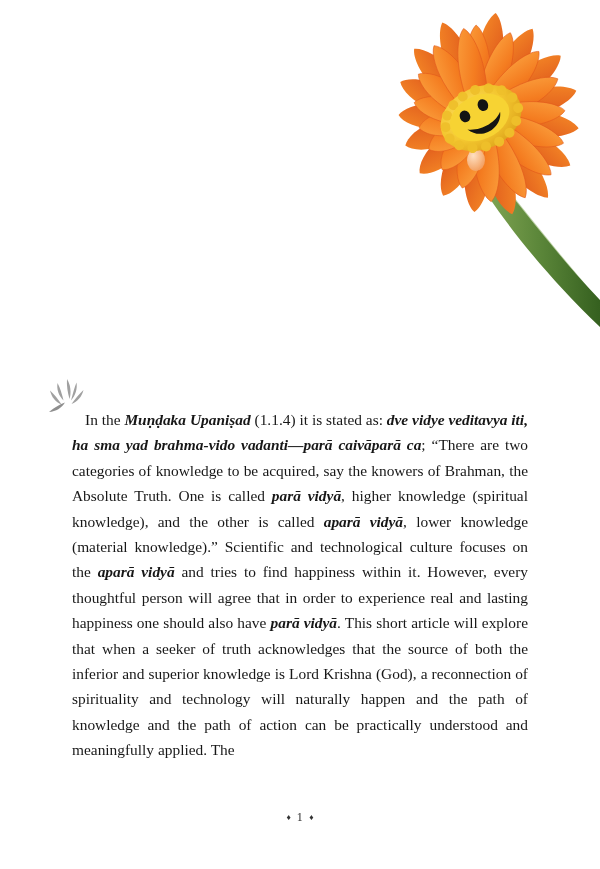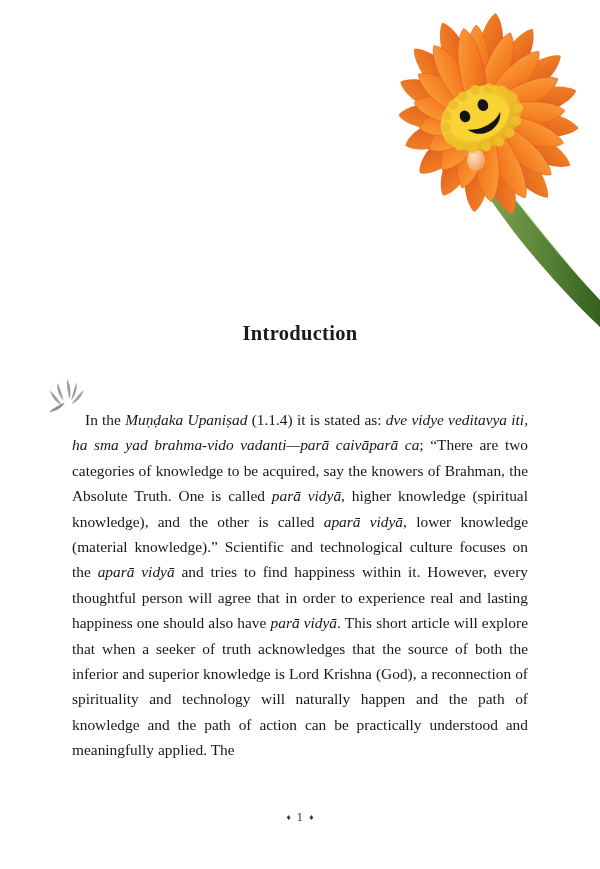--- a/index.html
+++ b/index.html
@@ -59,20 +59,21 @@
     text-align: justify;
     text-justify: inter-word;
     font-family: "Liberation Serif", "DejaVu Serif", serif;
     font-size: 15.4px;
     line-height: 25.4px;
     color: #171717;
     hyphens: none;
   }
   .body-text i {
     font-style: italic;
+    font-weight: bold;
   }
   .first-indent {
     display: inline-block;
     width: 13px;
   }
 
   
   .page-footer {
     position: absolute;
     left: 0;
@@ -194,21 +195,20 @@
         <circle cx="-31" cy="16" r="5"></circle>
           <circle cx="-37" cy="6" r="5"></circle>
       </g>
       <ellipse cx="-1" cy="-1" rx="31" ry="22" fill="#F7D333"></ellipse>
       <ellipse cx="-14" cy="-8" rx="5.2" ry="6" fill="#141414"></ellipse>
       <ellipse cx="7" cy="-11" rx="5.2" ry="6" fill="#141414"></ellipse>
       <path d="M -17,5 C -8,22 16,17 20,2 C 12,10 -5,12 -17,5 Z" fill="#141414"></path>
     </g>
   </svg>
 
-  <div class="chapter-title">Introduction</div>
 
   <div class="body-block">
     <svg class="drop-ornament" viewBox="0 0 46 46" xmlns="http://www.w3.org/2000/svg">
       <g fill="#A0A0A0">
         <path d="M24,4 C27.5,10 28.5,17 26.5,24 C24.5,17 23.5,10 24,4 Z"></path>
         <path d="M33.5,7.5 C34.5,14 32.5,20.5 28,25.5 C30,18.5 31.5,12 33.5,7.5 Z"></path>
         <path d="M14.5,8 C17,12.5 19,19 20.5,25.5 C15.5,20.5 13.5,14.5 14.5,8 Z"></path>
         <path d="M40.5,15 C39,21.5 34.5,26.5 28.5,29 C32.5,23.5 36.5,18.5 40.5,15 Z"></path>
         <path d="M7,15.5 C11,19 15,24 18.5,29.5 C12.5,27 8.5,22 7,15.5 Z"></path>
       </g>

